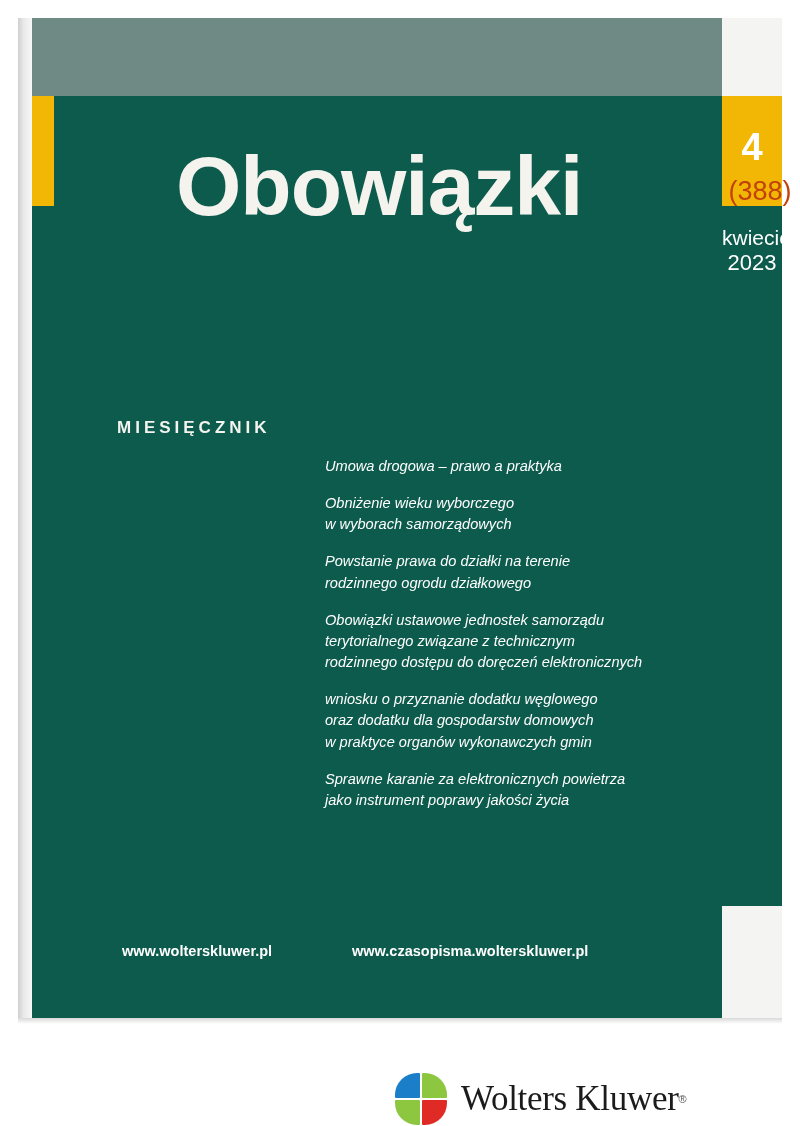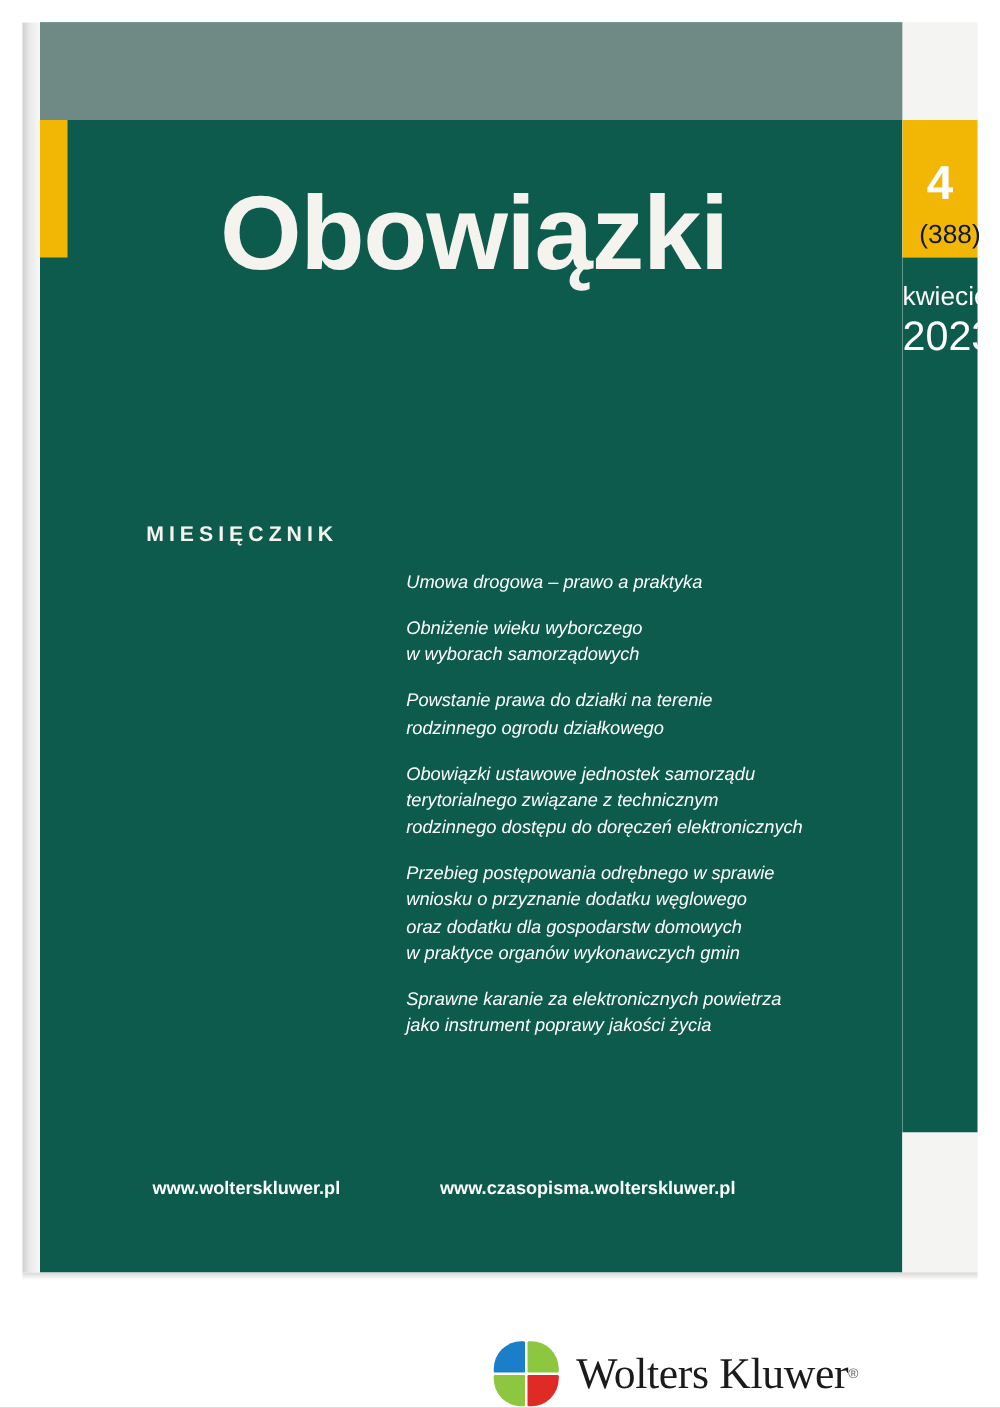--- a/index.html
+++ b/index.html
@@ -126,40 +126,40 @@
     font-size: 38px;
     font-weight: bold;
     letter-spacing: 0px;
   }
   .issue-sub {
     position: absolute;
     left: 704px;
     top: 158px;
     width: 76px;
     text-align: center;
-    color: #0f172a;
+    color: #c2410c;
+    font-size: 27px;
+  }
+  .issue-month {
+    position: absolute;
+    left: 704px;
+    top: 208px;
+    width: 60px;
+    text-align: center;
+    color: #ffffff;
     font-size: 21px;
   }
-  .issue-month {
-    position: absolute;
-    left: 704px;
-    top: 208px;
+  .issue-year {
+    position: absolute;
+    left: 704px;
+    top: 232px;
     width: 60px;
     text-align: center;
     color: #ffffff;
-    font-size: 21px;
-  }
-  .issue-year {
-    position: absolute;
-    left: 704px;
-    top: 232px;
-    width: 60px;
-    text-align: center;
-    color: #ffffff;
-    font-size: 33px;
+    font-size: 22px;
   }
 
   
   .title-1 {
     position: absolute;
     left: 158px;
     top: 126px;
     color: #f4f3ee;
     font-size: 84px;
     font-weight: bold;
@@ -307,21 +307,20 @@
         <div class="entry">
           <div>Powstanie prawa do działki na terenie</div>
           <div>rodzinnego ogrodu działkowego</div>
         </div>
         <div class="entry">
           <div>Obowiązki ustawowe jednostek samorządu</div>
           <div>terytorialnego związane z technicznym</div>
           <div>rodzinnego dostępu do doręczeń elektronicznych</div>
         </div>
         <div class="entry">
-          <div>Przebieg postępowania odrębnego w sprawie</div>
           <div>wniosku o przyznanie dodatku węglowego</div>
           <div>oraz dodatku dla gospodarstw domowych</div>
           <div>w praktyce organów wykonawczych gmin</div>
         </div>
         <div class="entry">
           <div>Sprawne karanie za elektronicznych powietrza</div>
           <div>jako instrument poprawy jakości życia</div>
         </div>
       </div>
 

